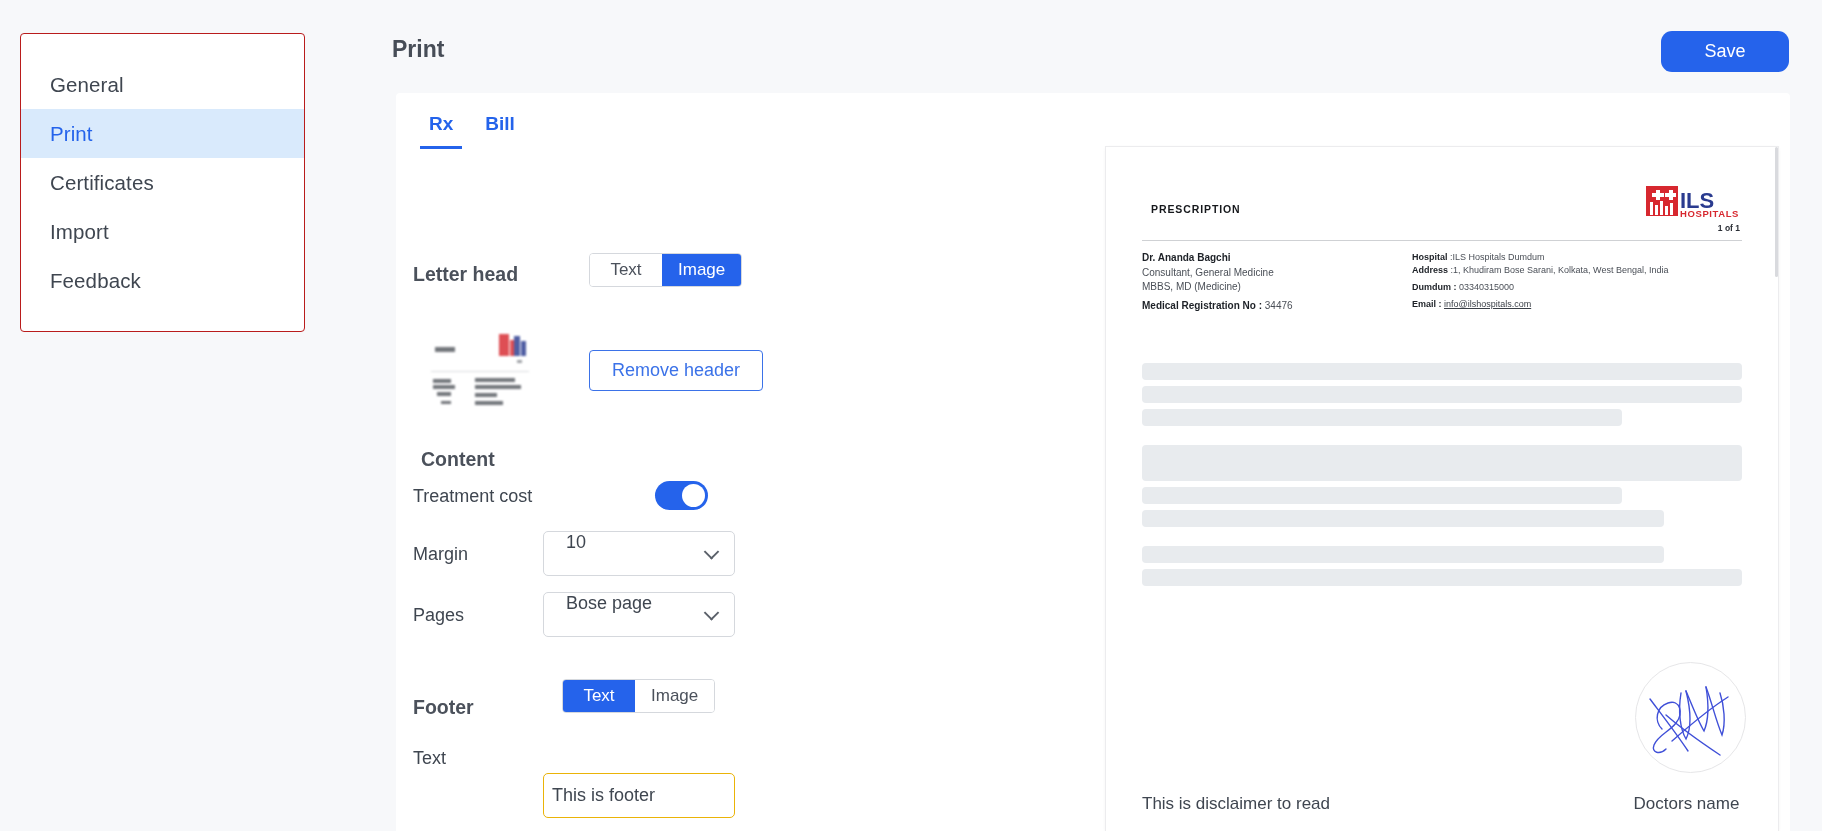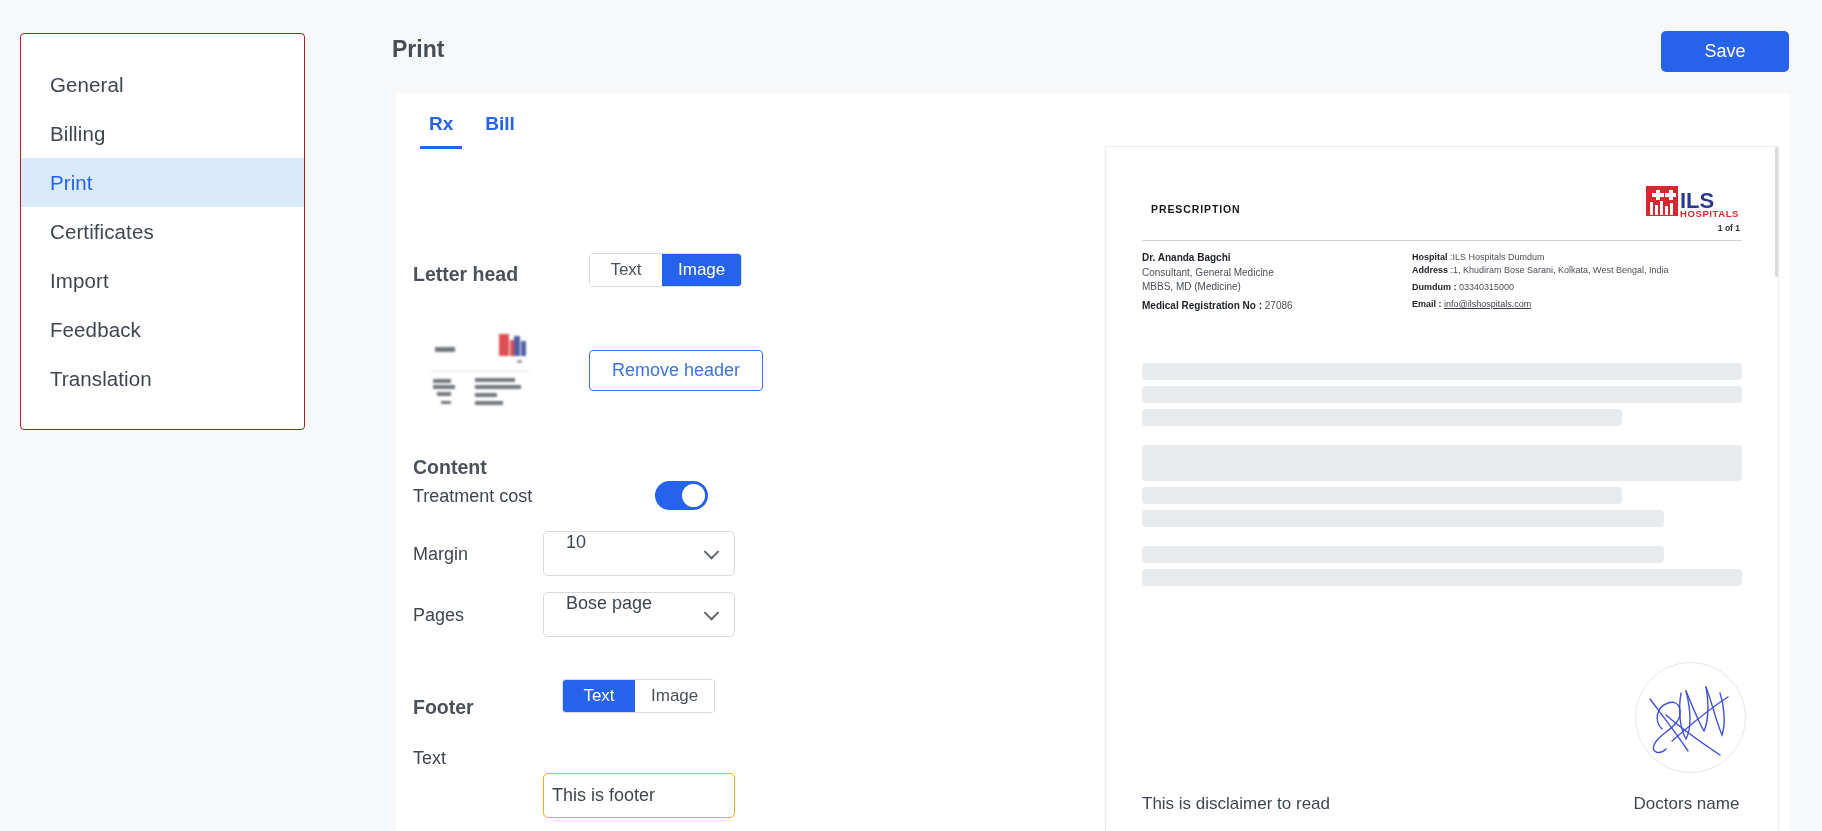--- a/index.html
+++ b/index.html
@@ -53,21 +53,21 @@
     font-weight: bold;
     color: #474d57;
   }
   #save-button {
     position: absolute;
     right: 33px; top: 31px;
     width: 128px; height: 41px;
     background: #2563eb;
     color: #fff;
     border: none;
-    border-radius: 5px;
+    border-radius: 11px;
     font-size: 18px;
     font-family: "Liberation Sans", sans-serif;
     cursor: pointer;
   }
 
   
   #content-card {
     position: absolute;
     left: 396px; top: 93px;
     width: 1394px;
@@ -326,37 +326,31 @@
 </style>
 </head>
 <body>
 
 <div id="app">
 
   <div id="sidebar-panel">
     <div class="nav-item">
       <span>General</span>
     </div>
-    <div class="nav-item">
-      <span>Billing</span>
-    </div>
     <div class="nav-item active">
       <span>Print</span>
     </div>
     <div class="nav-item">
       <span>Certificates</span>
     </div>
     <div class="nav-item">
       <span>Import</span>
     </div>
     <div class="nav-item">
       <span>Feedback</span>
-    </div>
-    <div class="nav-item">
-      <span>Translation</span>
     </div>
   </div>
 
   <div id="page-title">Print</div>
 
   <button id="save-button">Save</button>
 
   <div id="content-card">
 
     <div id="tabs">
@@ -393,21 +387,21 @@
           <div class="lh-line" style="left:10px; top:74px; width:10px; height:3px;"></div>
           <div class="lh-line" style="left:44px; top:51px; width:40px; height:4px;"></div>
           <div class="lh-line" style="left:44px; top:58px; width:46px; height:4px;"></div>
           <div class="lh-line" style="left:44px; top:66px; width:22px; height:4px;"></div>
           <div class="lh-line" style="left:44px; top:74px; width:28px; height:4px;"></div>
         </div>
       </div>
 
       <div class="btn-outline" style="position:absolute; left:176px; top:97px;">Remove header</div>
 
-      <div class="section-label" style="position:absolute; left:0px; top:195px;margin-top:8px;">Content</div>
+      <div class="section-label" style="position:absolute; left:8px; top:195px;">Content</div>
 
       <div class="field-label" style="position:absolute; left:0px; top:233px;">Treatment cost</div>
       <div class="toggle" style="position:absolute; left:242px; top:228px;">
         <div class="knob"></div>
       </div>
 
       <div class="field-label" style="position:absolute; left:0px; top:291px;">Margin</div>
       <div class="select-box" style="position:absolute; left:130px; top:278px;">
         <span>10</span>
         <span class="chev"></span>
@@ -457,21 +451,21 @@
 
       <div id="doc-page-count">1 of 1</div>
       <div id="doc-rule"></div>
 
       <div id="doc-left-info">
         <div class="doc-b">Dr. Ananda Bagchi</div>
         <div>Consultant, General Medicine</div>
         <div>MBBS, MD (Medicine)</div>
         <div class="info-gap"></div>
         <div>
-          <span class="doc-b">Medical Registration No : </span><span>27086</span>
+          <span class="doc-b">Medical Registration No : </span><span>34476</span>
         </div>
       </div>
 
       <div id="doc-right-info">
         <div>
           <span class="doc-b">Hospital </span><span>:ILS Hospitals Dumdum</span>
         </div>
         <div>
           <span class="doc-b">Address </span><span>:1, Khudiram Bose Sarani, Kolkata, West Bengal, India</span>
         </div>

